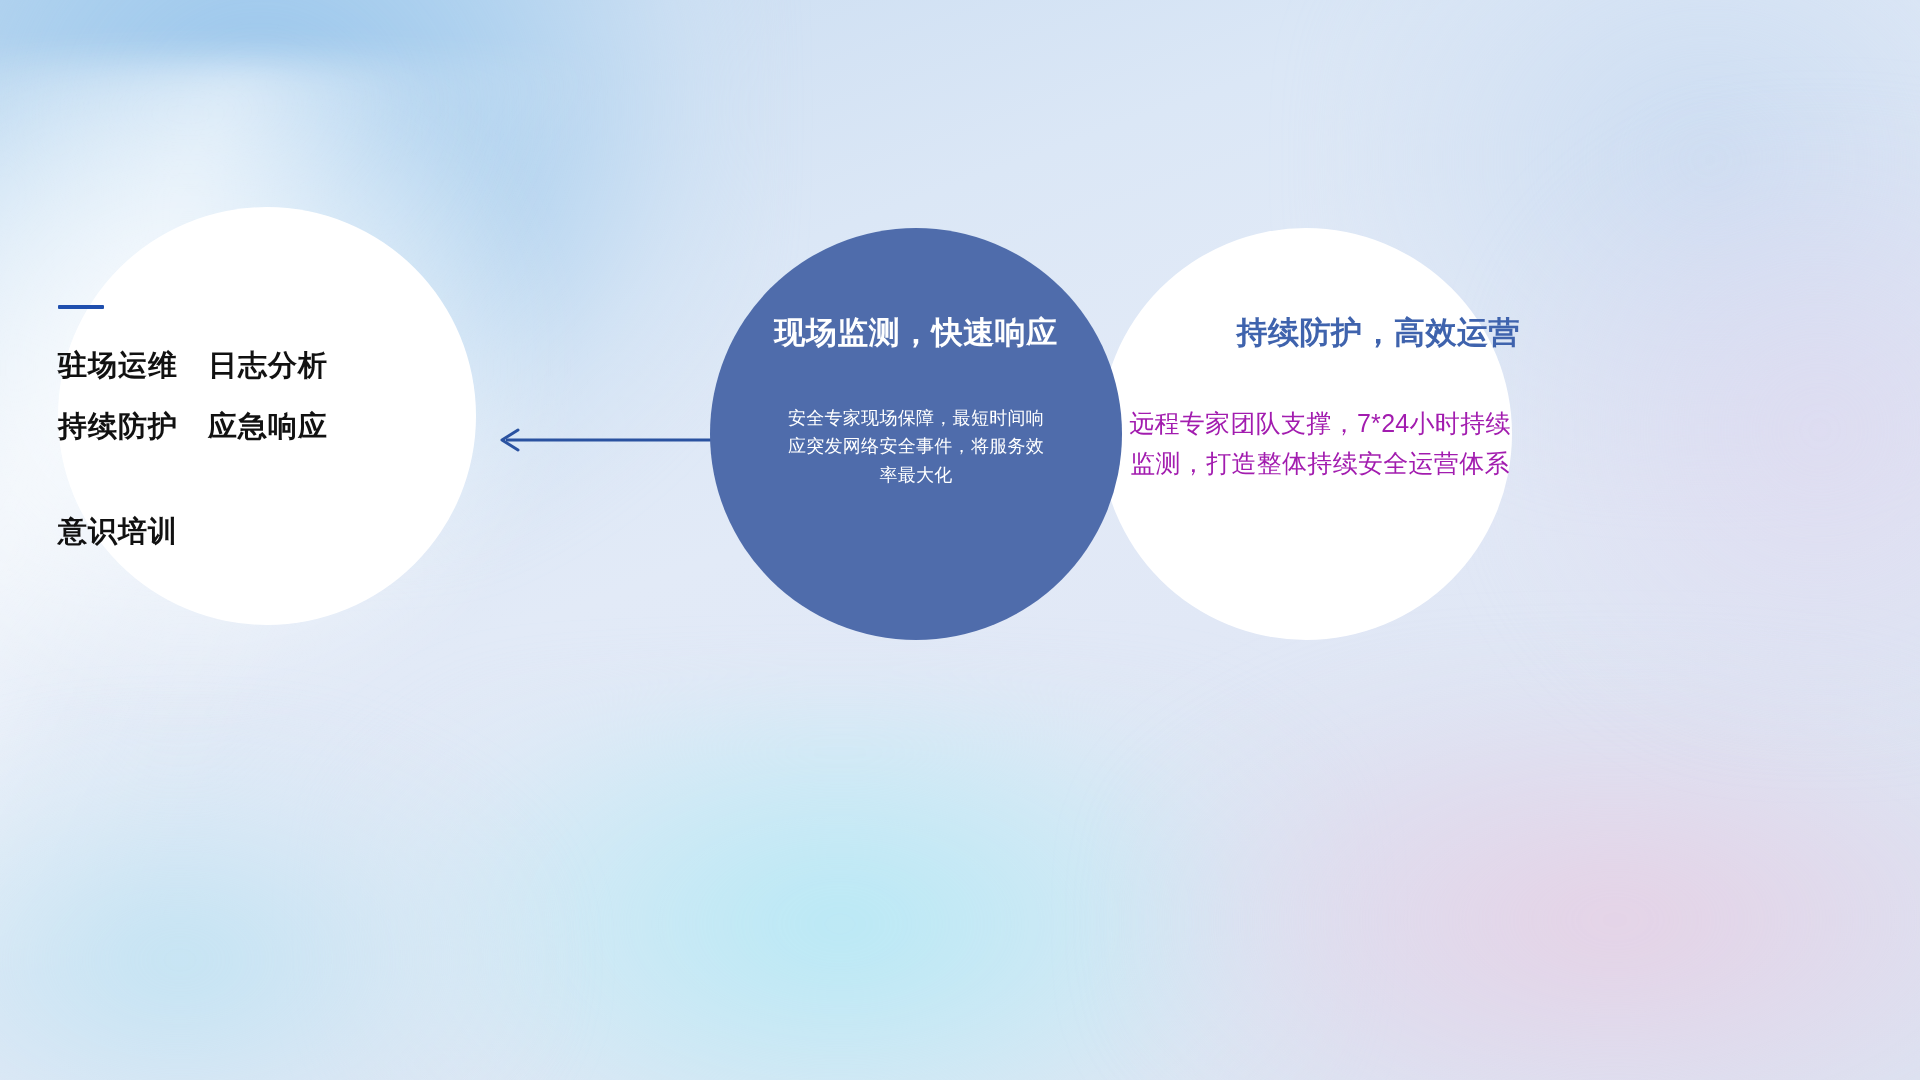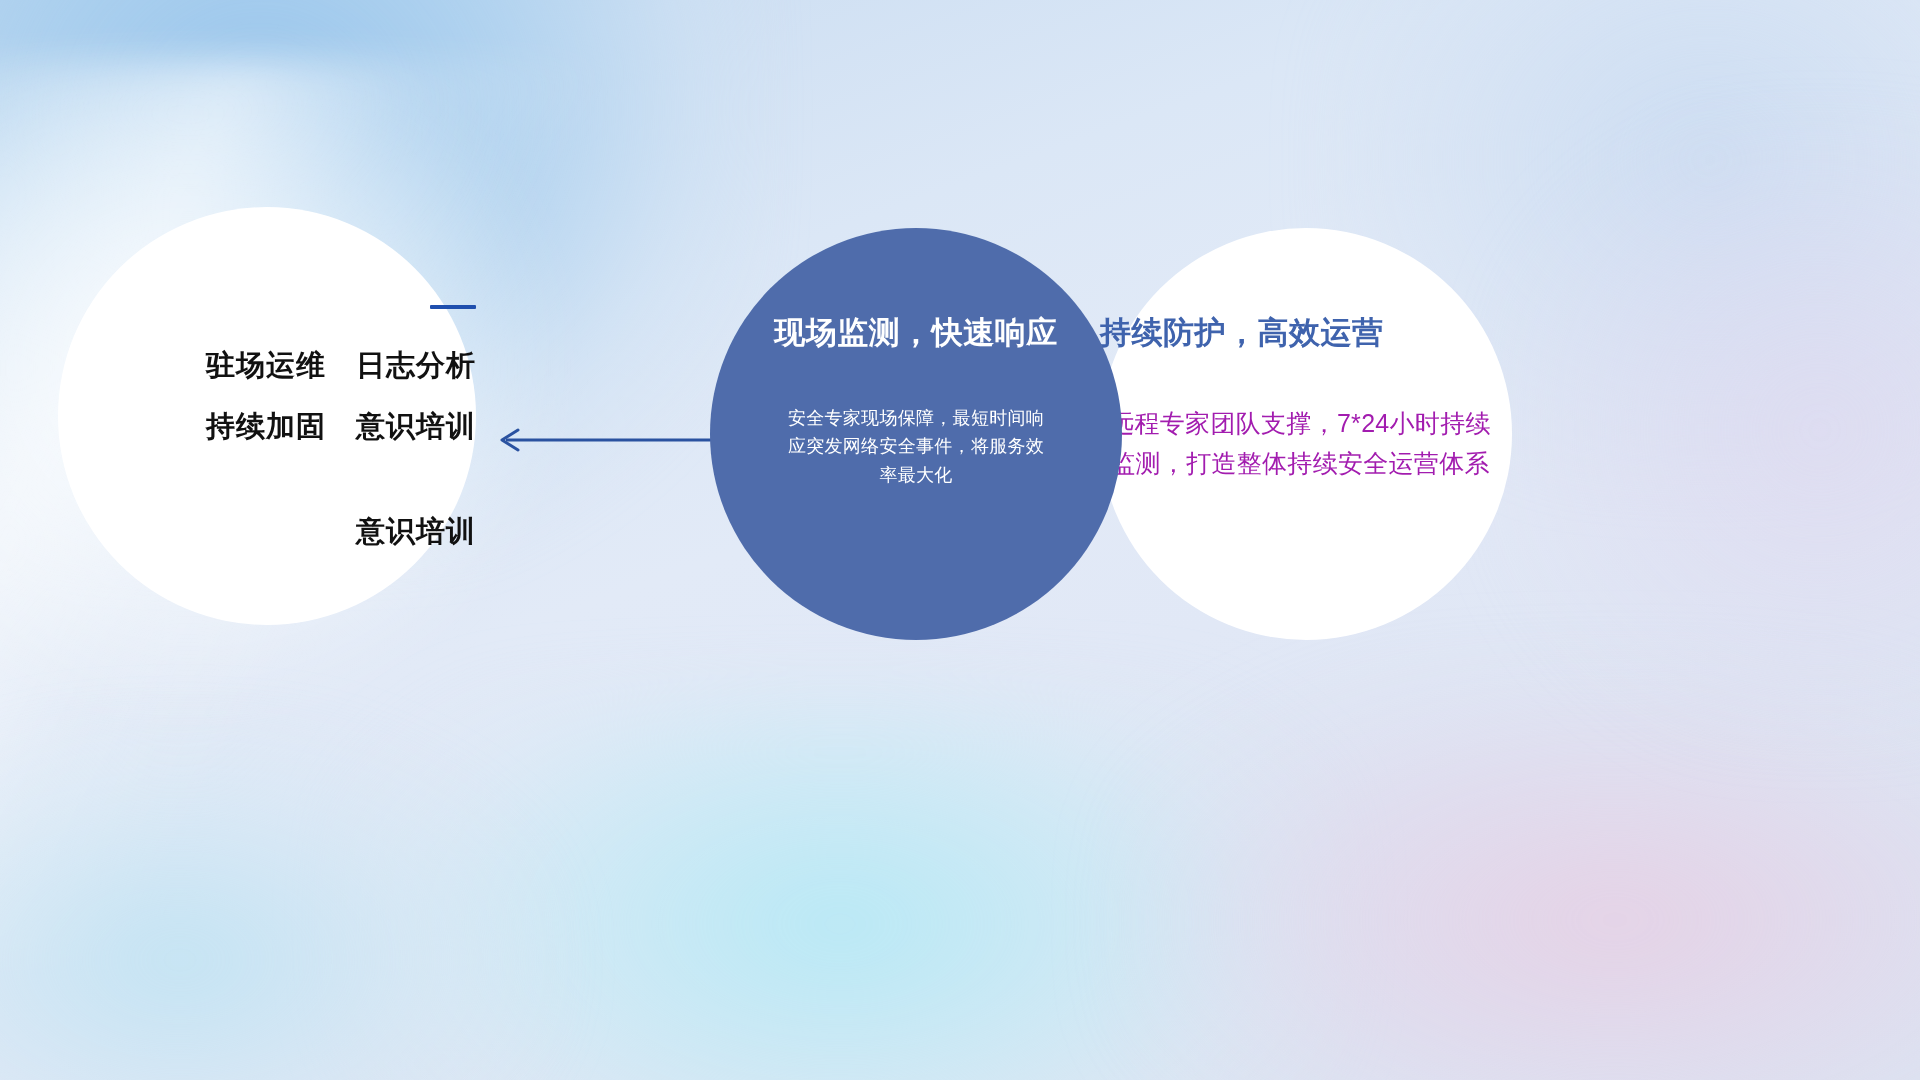--- a/index.html
+++ b/index.html
@@ -174,21 +174,21 @@
 
   
   .left-inner {
     position: absolute;
     left: 0;
     top: 0;
     width: 100%;
     height: 100%;
     display: flex;
     flex-direction: column;
-    align-items: flex-end;
+    align-items: flex-start;
     justify-content: center;
     padding-top: 18px;
     box-sizing: border-box;
   }
   .rule {
     width: 46px;
     height: 4px;
     background: #1f4fae;
     border-radius: 1px;
     margin-bottom: 42px;
@@ -231,27 +231,27 @@
     color: #ffffff;
     line-height: 1.58;
     text-align: center;
     width: 268px;
     letter-spacing: 0.3px;
   }
 
   
   .right-inner {
     position: absolute;
-    left: 0;
+    left: 8px;
     top: 0;
     width: 100%;
     height: 100%;
     display: flex;
     flex-direction: column;
-    align-items: flex-start;
+    align-items: flex-end;
     justify-content: flex-start;
     padding-top: 84px;
     box-sizing: border-box;
   }
   .right-title {
     font-size: 31px;
     font-weight: bold;
     color: #3f63ad;
     letter-spacing: 0.5px;
     white-space: nowrap;
@@ -295,21 +295,21 @@
     <svg width="230" height="44" viewBox="0 0 230 44" xmlns="http://www.w3.org/2000/svg">
       <line x1="228" y1="22" x2="16" y2="22" stroke="#2a52a0" stroke-width="3"></line>
       <polyline points="28,12 12,22 28,32" fill="none" stroke="#2a52a0" stroke-width="3" stroke-linecap="round" stroke-linejoin="round"></polyline>
     </svg>
   </div>
 
   <div class="circle circle-left">
     <div class="left-inner">
       <div class="rule"></div>
       <div class="left-line">驻场运维　日志分析</div>
-      <div class="left-line">持续加固　意识培训</div>
+      <div class="left-line">持续防护　应急响应</div>
       <div class="left-line last">意识培训</div>
     </div>
   </div>
 
   <div class="circle circle-mid">
     <div class="mid-inner">
       <div class="mid-title">现场监测，快速响应</div>
       <div class="mid-body">安全专家现场保障，最短时间响应突发网络安全事件，将服务效率最大化</div>
     </div>
   </div>

